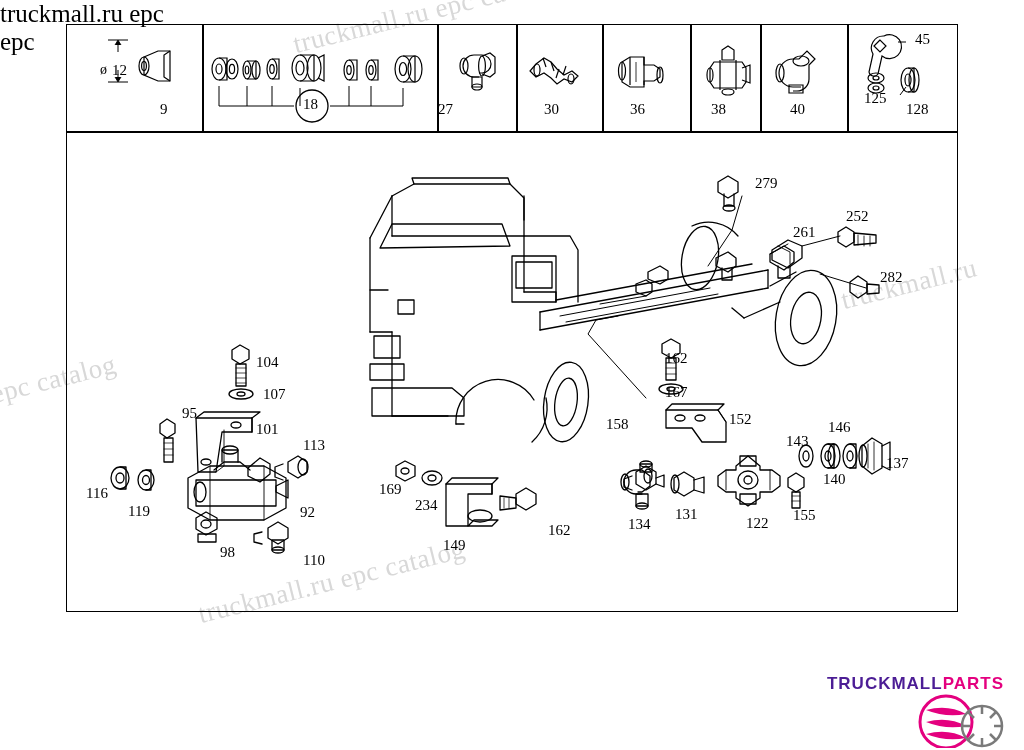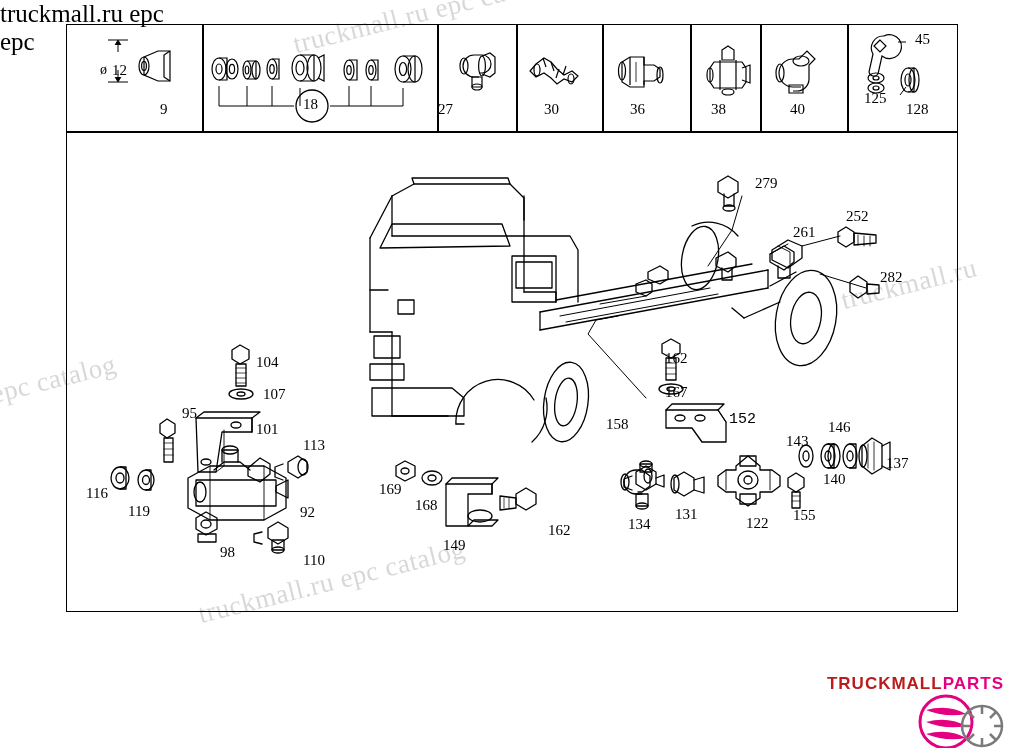--- a/index.html
+++ b/index.html
@@ -67,21 +67,21 @@
   }
   .logo-text {
     position: absolute;
     right: 12px;
     top: 0px;
     font-family: "Liberation Sans", sans-serif;
     font-size: 17px;
     font-weight: bold;
     letter-spacing: 1px;
   }
-  .lt-dark { color: #b91c1c; }
+  .lt-dark { color: #4c1d95; }
   .lt-pink { color: #e4007f; }
 </style>
 </head>
 <body>
 
 <div id="stage">
 
   <div class="wm" style="left:290px; top:30px;">truckmall.ru epc catalog</div>
   <div class="wm" style="left:838px; top:286px;">truckmall.ru</div>
   <div class="wm" style="left:-12px; top:380px;">epc catalog</div>
@@ -475,26 +475,26 @@
   <div class="lbl" style="left:182px; top:405px;">95</div>
   <div class="lbl" style="left:256px; top:421px;">101</div>
   <div class="lbl" style="left:303px; top:437px;">113</div>
   <div class="lbl" style="left:86px;  top:485px;">116</div>
   <div class="lbl" style="left:128px; top:503px;">119</div>
   <div class="lbl" style="left:197px; top:544px;margin-left:23px;">98</div>
   <div class="lbl" style="left:303px; top:552px;">110</div>
   <div class="lbl" style="left:300px; top:504px;">92</div>
 
   <div class="lbl" style="left:379px; top:481px;">169</div>
-  <div class="lbl" style="left:415px; top:497px;">168</div>
+  <div class="lbl" style="left:415px; top:497px;">234</div>
   <div class="lbl" style="left:443px; top:537px;">149</div>
   <div class="lbl" style="left:548px; top:522px;">162</div>
 
   <div class="lbl" style="left:606px; top:416px;">158</div>
-  <div class="lbl" style="left:729px; top:411px;font-family:Liberation Mono, monospace;">152</div>
+  <div class="lbl" style="left:729px; top:411px;">152</div>
   <div class="lbl" style="left:665px; top:350px;">162</div>
   <div class="lbl" style="left:665px; top:384px;">167</div>
 
   <div class="lbl" style="left:610px; top:516px;margin-left:18px;">134</div>
   <div class="lbl" style="left:675px; top:506px;">131</div>
   <div class="lbl" style="left:746px; top:515px;">122</div>
   <div class="lbl" style="left:793px; top:507px;">155</div>
   <div class="lbl" style="left:823px; top:471px;">140</div>
   <div class="lbl" style="left:786px; top:433px;">143</div>
   <div class="lbl" style="left:828px; top:419px;">146</div>

